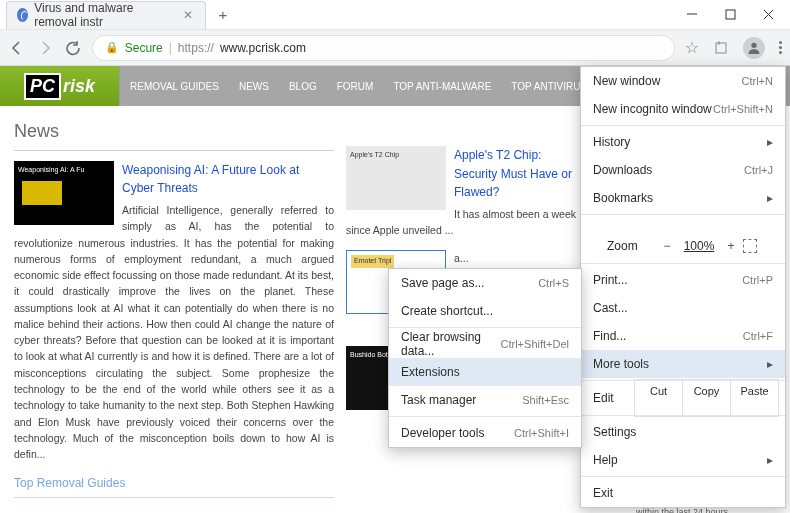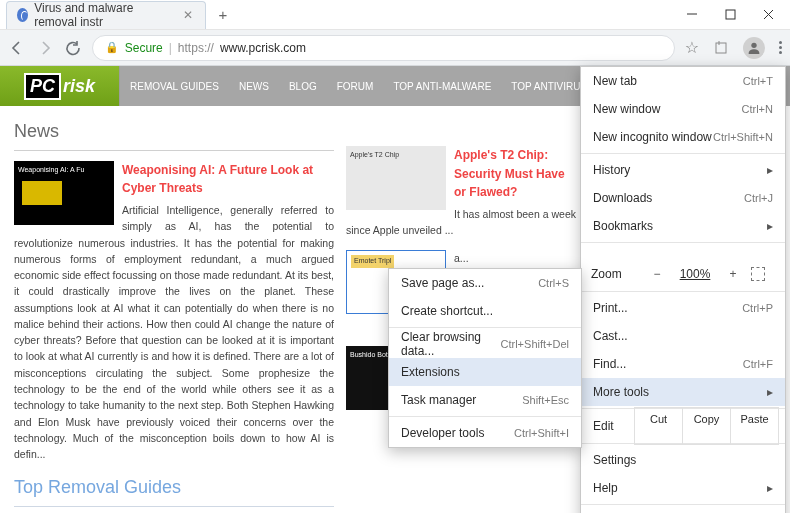--- a/index.html
+++ b/index.html
@@ -44,44 +44,44 @@
   .col3{flex:1;}
 
   .article{display:flow-root;margin-bottom:12px;}
   .thumb{float:left;width:100px;height:64px;background:#222;margin:0 8px 2px 0;position:relative;color:#fff;font-size:7px;display:flex;align-items:center;justify-content:center;overflow:hidden;}
   .thumb.t1{background:#000;}
   .thumb.t1::before{content:"";position:absolute;width:40px;height:24px;background:#d9b800;left:8px;top:20px;}
   .thumb.t2{background:#e8e8e8;}
   .thumb.t3{border:1px solid #3a7cd6;background:#fff;}
   .thumb.t4{background:#111;}
   .thumb-label{position:absolute;left:4px;top:4px;font-size:7px;color:#fff;}
-  .article h3{font-size:12px;color:#ef4444;font-weight:bold;margin-bottom:4px;}
+  .article h3{font-size:12px;color:#1d4ed8;font-weight:normal;margin-bottom:4px;}
   .article p{font-size:10.5px;text-align:justify;}
 
   .sidebar-search{height:26px;border:1px solid #cfcfcf;background:#fafafa;padding:0 8px;color:#9a9a9a;font-size:11px;display:flex;align-items:center;margin-bottom:12px;}
   .sidelinks a{display:block;color:#3a7cd6;font-size:11px;text-decoration:none;padding:3px 0;border-top:1px dotted #ddd;}
   .sidelinks a:first-child{border-top:none;}
 
   .gauge-title{text-align:center;font-size:11px;font-weight:bold;color:#333;margin-top:8px;}
   .globe{width:40px;height:40px;margin:8px auto 4px;border-radius:50%;background:radial-gradient(circle at 35% 30%,#bfe4ff,#1e7fcf 60%,#0d4a7a);position:relative;}
   .meter{width:80px;height:10px;margin:0 auto;background:#eee;border:1px solid #bbb;position:relative;}
   .meter::before{content:"";position:absolute;left:0;top:0;height:100%;width:50%;background:#e6c200;}
   .meter-label{text-align:center;font-size:10px;font-weight:bold;color:#555;margin-top:2px;}
   .gauge-desc{text-align:center;font-size:9px;color:#666;margin-top:6px;padding:0 8px;}
 
-  .section-title{font-size:18px;color:#76a7df;border-bottom:1px solid #cfd8e4;padding-bottom:4px;margin-top:10px;}
+  .section-title{font-size:12px;color:#76a7df;border-bottom:1px solid #cfd8e4;padding-bottom:4px;margin-top:10px;}
 
   
   .menu{position:absolute;right:4px;top:66px;width:206px;background:#fff;border:1px solid #c8c8c8;box-shadow:0 4px 14px rgba(0,0,0,.25);font-size:12px;color:#2b2b2b;z-index:50;}
   .menu .row{height:28px;display:flex;align-items:center;justify-content:space-between;padding:0 12px;}
   .menu .row.hov{background:#dfe8f5;}
   .menu .sep{height:1px;background:#e4e4e4;margin:2px 0;}
   .menu .sc{color:#7a7a7a;font-size:11px;}
   .menu .arrow{color:#555;}
-  .zoomrow{height:30px;display:flex;align-items:center;padding:0 10px;gap:6px;margin-top:16px;}
+  .zoomrow{height:30px;display:flex;align-items:center;padding:0 26px;margin-top:16px;}
   .zoomrow .zl{flex:0 0 48px;}
   .zoomrow .btn{width:24px;text-align:center;color:#555;}
   .zoomrow .pct{width:40px;text-align:center;text-decoration:underline;}
   .zoomrow .full{width:14px;height:14px;border:1.5px dashed #777;}
   .editrow{height:30px;display:flex;align-items:center;padding:0 6px 0 12px;}
   .editrow .el{flex:0 0 42px;}
   .editbtn{flex:1;text-align:center;border:1px solid #e0e0e0;height:38px;line-height:22px;font-size:11px;margin-left:-1px;}
   .editbtn:first-of-type{margin-left:6px;}
 
   
@@ -235,24 +235,20 @@
       <div class="globe"></div>
       <div class="meter"></div>
       <div class="meter-label">Medium</div>
       <div class="gauge-desc">Increased attack rate of infections detected within the last 24 hours</div>
     </div>
   </div>
 </div>
 
 <div class="menu">
   <div class="row">
-      <span>New tab</span>
-      <span class="sc">Ctrl+T</span>
-    </div>
-  <div class="row">
       <span>New window</span>
       <span class="sc">Ctrl+N</span>
     </div>
   <div class="row">
       <span>New incognito window</span>
       <span class="sc">Ctrl+Shift+N</span>
     </div>
   <div class="sep"></div>
   <div class="row">
       <span>History</span>

